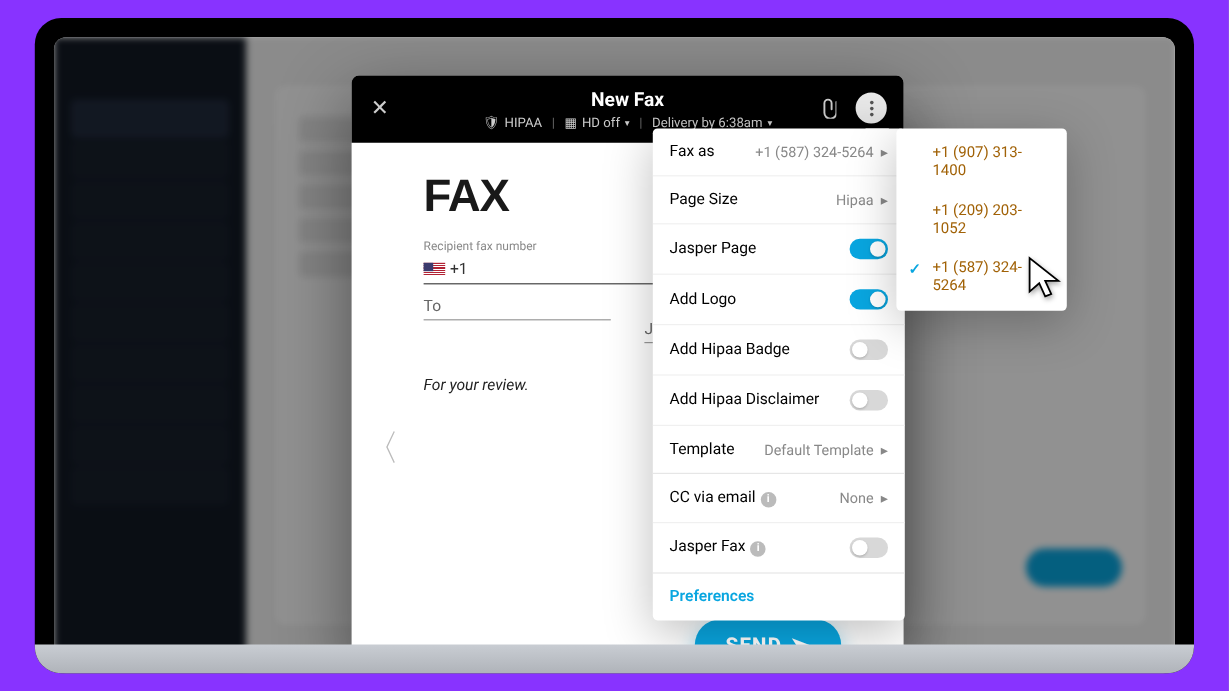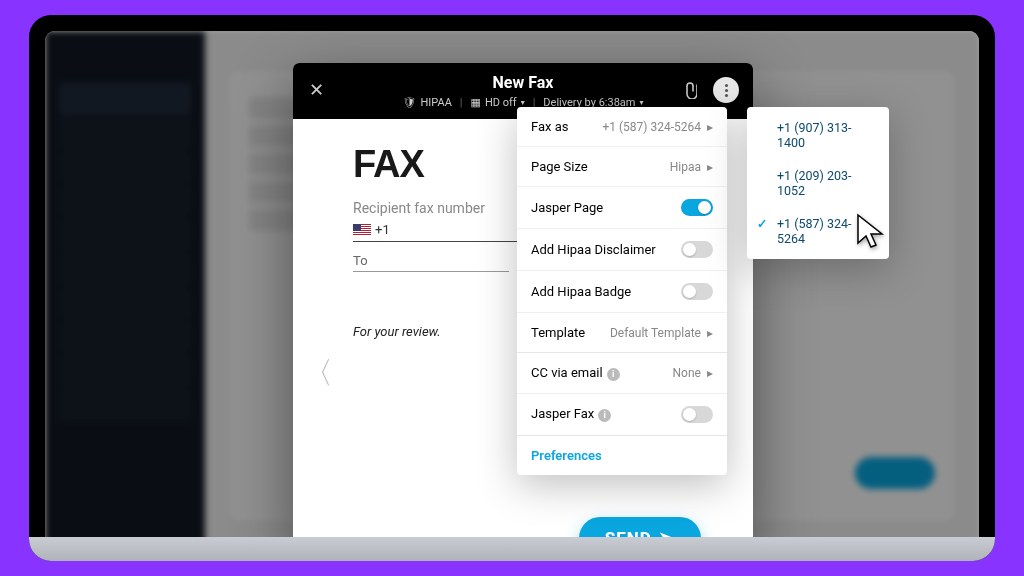--- a/index.html
+++ b/index.html
@@ -23,51 +23,51 @@
   .modal-sub .sep { padding:0 4px; color:#666; }
   .close-x { position:absolute; left:16px; top:16px; color:#ccc; font-size:18px; cursor:pointer; }
   .header-right { position:absolute; right:14px; top:14px; display:flex; gap:10px; align-items:center; }
   .icon-btn { width:26px; height:26px; display:flex; align-items:center; justify-content:center; color:#ccc; cursor:pointer; }
   .dots-btn { width:26px; height:26px; background:#e8e8e8; border-radius:50%; display:flex; align-items:center; justify-content:center; cursor:pointer; }
   .dots-btn span { display:block; width:3px; height:3px; background:#555; border-radius:50%; margin:1px 0; }
   .dots-wrap { display:flex; flex-direction:column; }
 
   .modal-body { padding:24px 60px 16px 60px; position:relative; }
   .logo { font-family: Arial Black, Arial, sans-serif; font-size:38px; font-weight:900; letter-spacing:-1px; color:#191919; }
-  .label { font-size:14px; color:#888; margin-top:14px; }
+  .label { font-size:10px; color:#888; margin-top:14px; }
   .field-row { display:flex; align-items:center; border-bottom:1px solid #444; padding:4px 0; margin-top:2px; }
   .flag { width:18px; height:12px; background:linear-gradient(#b22234 0 8%, #fff 8% 16%, #b22234 16% 24%, #fff 24% 32%, #b22234 32% 40%, #fff 40% 48%, #b22234 48% 56%, #fff 56% 64%, #b22234 64% 72%, #fff 72% 80%, #b22234 80% 88%, #fff 88% 100%); position:relative; margin-right:4px;}
   .flag:before { content:""; position:absolute; left:0; top:0; width:8px; height:7px; background:#3c3b6e; }
   .prefix { font-size:13px; color:#333; }
   .two-col { display:flex; gap:28px; margin-top:8px; }
   .col { flex:1; }
   .col .label { margin-top:8px; }
   .col-val { border-bottom:1px solid #999; font-size:13px; padding:3px 0; color:#666; }
   .body-text { margin-top:28px; font-size:13px; color:#222;font-style:italic; }
   .chev-left { position:absolute; left:10px; top:290px; font-size:30px; color:#bbb; cursor:pointer; }
   .send-btn { position:absolute; right:52px; bottom:-2px; transform:translateY(4px); background:#09a6e0; color:#fff; font-weight:800; font-size:17px; letter-spacing:1px; padding:11px 26px; border-radius:26px; border:none; cursor:pointer; display:flex; align-items:center; gap:8px; box-shadow:0 6px 16px rgba(9,166,224,.4); }
   .send-arrow { transform:scaleX(1.2); }
   .modal { height:490px; }
 
-  .dropdown { position:absolute; top:76px; left:472px; width:210px; background:#fff; border-radius:4px; box-shadow:0 10px 40px rgba(0,0,0,.25); font-size:13px; overflow:hidden; }
+  .dropdown { position:absolute; top:76px; left:499px; width:210px; background:#fff; border-radius:4px; box-shadow:0 10px 40px rgba(0,0,0,.25); font-size:13px; overflow:hidden; }
   .dropdown:before { content:""; position:absolute; top:-7px; right:16px; width:14px; height:14px; background:#fff; transform:rotate(45deg); }
   .dd-row { display:flex; justify-content:space-between; align-items:center; padding:12px 14px; cursor:pointer; position:relative; }
   .dd-row + .dd-row { border-top:1px solid #f0f0f0; }
   .dd-right { display:flex; align-items:center; gap:6px; color:#888; font-size:12px; }
   .chev { color:#888; font-size:12px; }
   .toggle { width:32px; height:17px; background:#d8d8d8; border-radius:9px; position:relative; }
   .toggle.on { background:#09a6e0; }
   .toggle:after { content:""; position:absolute; width:13px; height:13px; background:#fff; border-radius:50%; top:2px; left:2px; transition:left .1s; box-shadow:0 1px 2px rgba(0,0,0,.2); }
   .toggle.on:after { left:17px; }
   .info-dot { width:13px; height:13px; background:#bbb; border-radius:50%; color:#fff; font-size:9px; display:inline-flex; align-items:center; justify-content:center; margin-left:4px; font-weight:bold; }
   .preferences { color:#09a6e0; font-weight:600; }
   .dd-divider { height:1px; background:#e6e6e6; }
 
   .submenu { position:absolute; top:76px; left:702px; width:142px; background:#fff; border-radius:4px; box-shadow:0 10px 40px rgba(0,0,0,.25); font-size:12.5px; padding:4px 0; }
-  .sm-row { padding:9px 14px 9px 30px; position:relative; cursor:pointer; color:#0c4a6e; }
+  .sm-row { padding:9px 14px 9px 30px; position:relative; cursor:pointer; color:#a16207; }
   .sm-row.selected:before { content:"✓"; position:absolute; left:10px; color:#09a6e0; font-weight:bold; }
 
   .cursor-img { position:absolute; top:182px; left:810px; pointer-events:none; }
   .cursor-svg { filter:drop-shadow(1px 2px 2px rgba(0,0,0,.35)); }
 </style>
 </head>
 <body>
 
 <div class="outer-frame">
   <div class="screen">
@@ -168,25 +168,29 @@
         <span class="dd-right">
             <span>Hipaa</span>
             <span class="chev">▸</span>
           </span>
       </div>
       <div class="dd-row">
         <span>Jasper Page</span>
         <div class="toggle on"></div>
       </div>
       <div class="dd-row">
+        <span>Add Logo</span>
+        <div class="toggle on"></div>
+      </div>
+      <div class="dd-row">
+        <span>Add Hipaa Badge</span>
+        <div class="toggle"></div>
+      </div>
+      <div class="dd-row">
         <span>Add Hipaa Disclaimer</span>
-        <div class="toggle"></div>
-      </div>
-      <div class="dd-row">
-        <span>Add Hipaa Badge</span>
         <div class="toggle"></div>
       </div>
       <div class="dd-row">
         <span>Template</span>
         <span class="dd-right">
             <span>Default Template</span>
             <span class="chev">▸</span>
           </span>
       </div>
       <div class="dd-divider"></div>

